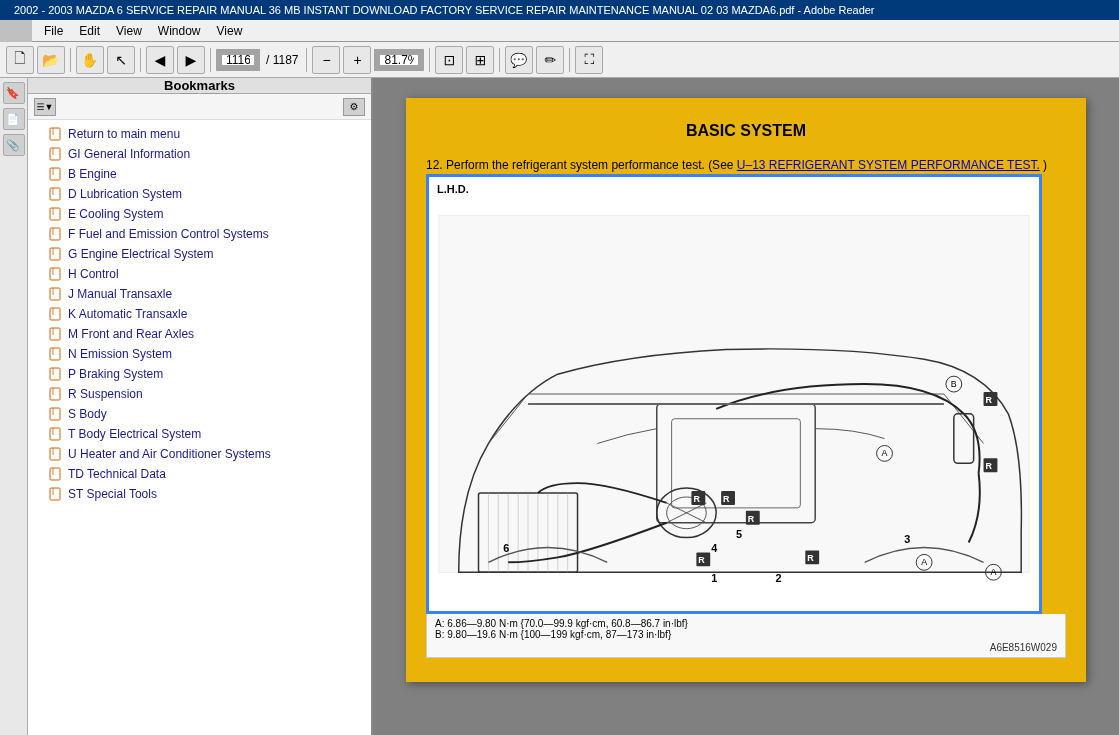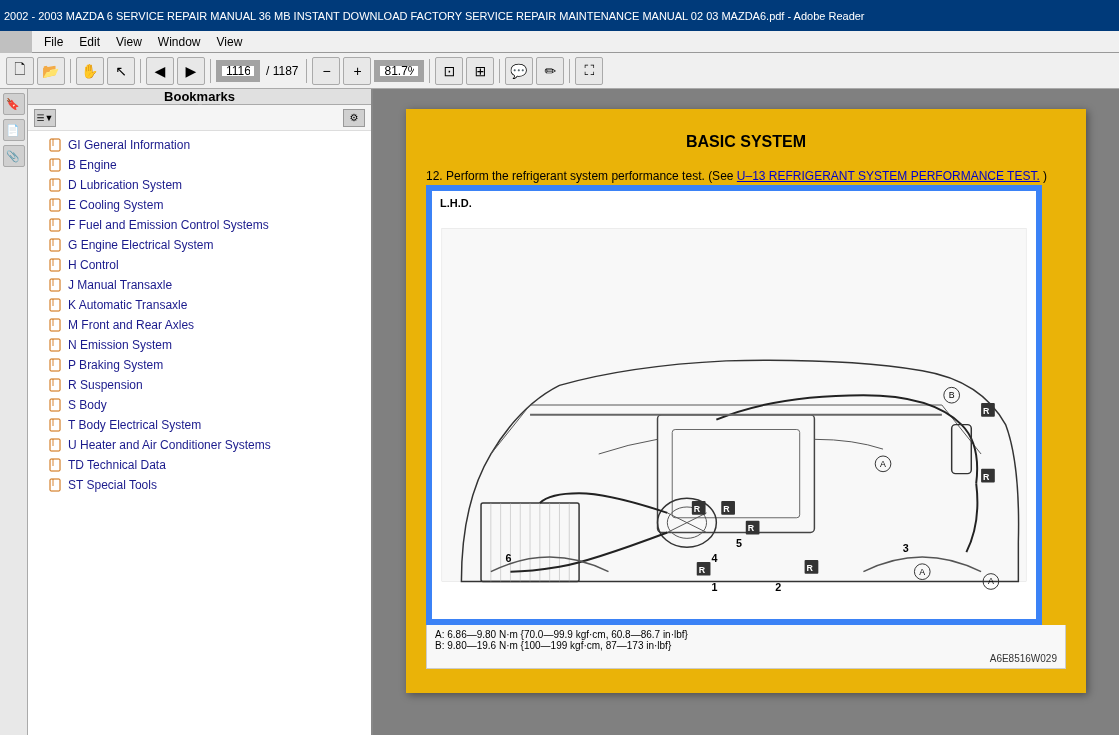--- a/index.html
+++ b/index.html
@@ -7,27 +7,27 @@
       width: 1119px;
       height: 735px;
       font-family: Arial, sans-serif;
       font-size: 12px;
       background: #c0c0c0;
       overflow: hidden;
     }
 
     
     #title-bar {
-      height: 31px;
+      height: 20px;
       background: #003a7a;
       color: white;
       font-size: 11px;
       display: flex;
       align-items: center;
-      padding: 0 4px;
+      padding: 0 14px;
     }
 
     
     #menu-bar {
       height: 22px;
       background: #f0f0f0;
       display: flex;
       align-items: center;
       padding: 0 4px;
       border-bottom: 1px solid #999;
@@ -222,21 +222,21 @@
       font-size: 12px;
       line-height: 1.5;
     }
 
     .link-text {
       color: #0000cc;
       text-decoration: underline;
     }
 
     #diagram-container {
-      border: 6px solid #3b82f6;
+      border: 3px solid #3b82f6;
       background: white;
       position: relative;
       width: 616px;
       height: 440px;
       overflow: hidden;
       text-align: right;
     }
 
     .diagram-label {
       position: absolute;
@@ -317,20 +317,29 @@
       </div>
     </div>
     <div id="bookmarks-toolbar">
       <div style="display:flex;gap:4px;">
         <div class="nav-btn" style="width:22px;height:18px;font-size:9px;">☰▼</div>
       </div>
       <div class="nav-btn" style="width:22px;height:18px;">⚙</div>
     </div>
     <div id="bookmarks-list">
 
+    <div class="bm-item">
+          <span class="bm-icon bm-icon-bookmark">
+            <svg width="12" height="14" viewBox="0 0 12 14">
+              <rect x="1" y="1" width="10" height="12" rx="1" fill="none" stroke="#cc6600" stroke-width="1"></rect>
+              <line x1="4" y1="1" x2="4" y2="8" stroke="#cc6600" stroke-width="0.8"></line>
+            </svg>
+          </span>
+          <span class="bm-text">Return to main menu</span>
+        </div>
         <div class="bm-item">
           <span class="bm-icon bm-icon-bookmark">
             <svg width="12" height="14" viewBox="0 0 12 14">
               <rect x="1" y="1" width="10" height="12" rx="1" fill="none" stroke="#cc6600" stroke-width="1"></rect>
               <line x1="4" y1="1" x2="4" y2="8" stroke="#cc6600" stroke-width="0.8"></line>
             </svg>
           </span>
           <span class="bm-text">GI General Information</span>
         </div>
         <div class="bm-item">

